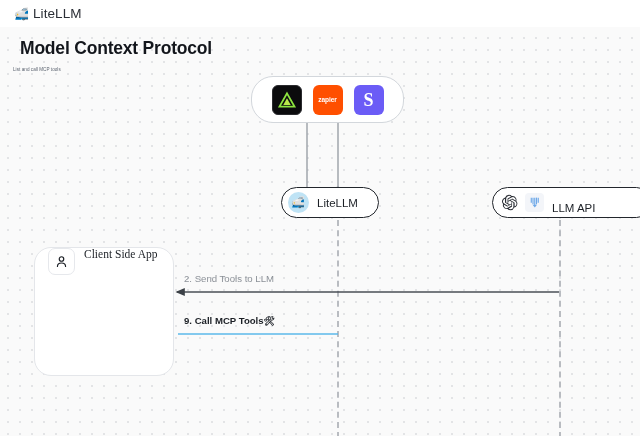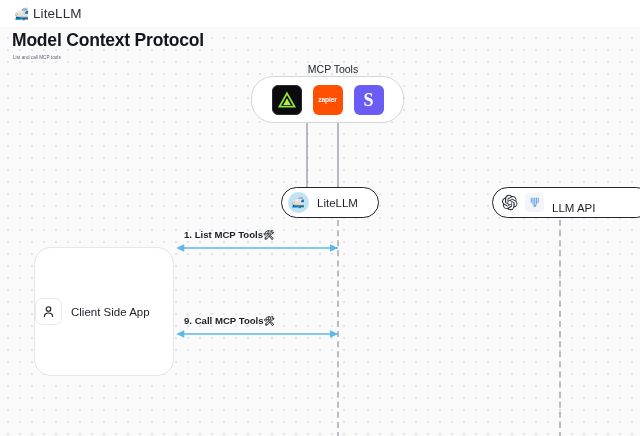--- a/index.html
+++ b/index.html
@@ -46,21 +46,21 @@
   .titleblock {
     position: absolute;
     left: 12px; top: 30px;
     z-index: 10;
   }
   .page-title {
     font-size: 17.5px;
     font-weight: 700;
     color: #13161c;
     letter-spacing: -.2px;
-    margin: 0;
+    margin: 8px;
     white-space: nowrap;
   }
   .page-subtitle {
     font-size: 4.6px;
     color: #5c6470;
     margin: 4px 0 0 1px;
     letter-spacing: .05px;
     white-space: nowrap;
   }
 
@@ -190,24 +190,26 @@
 
   
   .client-box {
     position: absolute;
     left: 34px; top: 220px;
     width: 140px; height: 129px;
     background: #ffffff;
     border: 1px solid #e4e6ea;
     border-radius: 17px;
     display: flex;
-    align-items: center;
+    align-items: flex-start;
     gap: 9px;
     box-sizing: border-box;
+    padding-left: 13px;
     z-index: 5;
+    font-family: Liberation Serif, serif;
   }
   .client-icon {
     width: 25px; height: 25px;
     border: 1px solid #e6e8ec;
     border-radius: 7px;
     background: #ffffff;
     display: flex;
     align-items: center;
     justify-content: center;
     flex: 0 0 auto;
@@ -267,21 +269,20 @@
         <path d="M3.2,0.6 L6.2,6 L0.2,6 Z" fill="#9aa0a6"></path>
       </marker>
       <marker id="down-arrow" markerWidth="7" markerHeight="7" refX="3.2" refY="1.4" orient="auto">
         <path d="M3.2,6.4 L0.2,1 L6.2,1 Z" fill="#9aa0a6"></path>
       </marker>
     </defs>
     <line x1="17" y1="98" x2="17" y2="6" stroke="#9aa0a6" stroke-width="1.4" marker-end="url(#up-arrow)"></line>
     <line x1="48" y1="2" x2="48" y2="95" stroke="#9aa0a6" stroke-width="1.4" marker-end="url(#down-arrow)"></line>
   </svg>
 
-  <div class="mcp-label">MCP Tools</div>
 
   <div class="node-pill mcp-group">
     <div class="tool-icon tool-dark">
       <svg width="20" height="20" viewBox="0 0 24 24">
         <path d="M12 4 L21 20 L3 20 Z" fill="none" stroke="#8ce33f" stroke-width="2.2"></path>
         <path d="M12 10 L16.5 18 L7.5 18 Z" fill="#b9e84a"></path>
       </svg>
     </div>
     <div class="tool-icon tool-zapier">zapier</div>
     <div class="tool-icon tool-s">S</div>
@@ -316,37 +317,32 @@
   <div class="client-box">
     <span class="client-icon">
       <svg width="15" height="15" viewBox="0 0 24 24" fill="none" stroke="#1b1f25" stroke-width="1.9" stroke-linecap="round" stroke-linejoin="round">
         <circle cx="12" cy="8" r="3.6"></circle>
         <path d="M5.5 20c0-3.4 2.9-5.6 6.5-5.6s6.5 2.2 6.5 5.6"></path>
       </svg>
     </span>
     <span class="client-text">Client Side App</span>
   </div>
 
-  <div class="msg" style="left:174px; top:202px; width:170px; height:24px;">
-    <div class="msg-label label-dark" style="left:10px; top:0;">
-      <span>1. List MCP Tools</span><span class="emoji">🛠</span>
-    </div>
-    <svg width="170" height="12" style="position:absolute;left:0;top:13px;">
+
+  <div class="msg" style="left:174px; top:246px; width:386px; height:24px;">
+    <div class="msg-label label-gray" style="left:10px; top:0;">2. Send Tools to LLM</div>
+    <svg width="386" height="12" style="position:absolute;left:0;top:13px;">
       <defs>
-        <marker id="b-left" markerWidth="8" markerHeight="8" refX="1.6" refY="3" orient="auto">
-          <path d="M6.4,0.2 L0.3,3 L6.4,5.8 Z" fill="#5bb8ea"></path>
-        </marker>
-        <marker id="b-right" markerWidth="8" markerHeight="8" refX="6.4" refY="3" orient="auto">
-          <path d="M0.3,0.2 L6.4,3 L0.3,5.8 Z" fill="#5bb8ea"></path>
+        <marker id="g-left" markerWidth="9" markerHeight="9" refX="1.4" refY="3.2" orient="auto">
+          <path d="M7.4,0.2 L0.2,3.2 L7.4,6.2 Z" fill="#3c4147"></path>
         </marker>
       </defs>
-      <line x1="4" y1="6" x2="164" y2="6" stroke="#5bb8ea" stroke-width="1.3" marker-start="url(#b-left)" marker-end="url(#b-right)"></line>
+      <line x1="3" y1="6" x2="385" y2="6" stroke="#4a4f56" stroke-width="1.3" marker-start="url(#g-left)"></line>
     </svg>
   </div>
-
 
   <div class="msg" style="left:174px; top:288px; width:170px; height:24px;">
     <div class="msg-label label-dark" style="left:10px; top:0;">
       <span>9. Call MCP Tools</span><span class="emoji">🛠</span>
     </div>
     <svg width="170" height="12" style="position:absolute;left:0;top:13px;">
       <line x1="4" y1="6" x2="164" y2="6" stroke="#5bb8ea" stroke-width="1.3" marker-start="url(#b-left)" marker-end="url(#b-right)"></line>
     </svg>
   </div>
 

